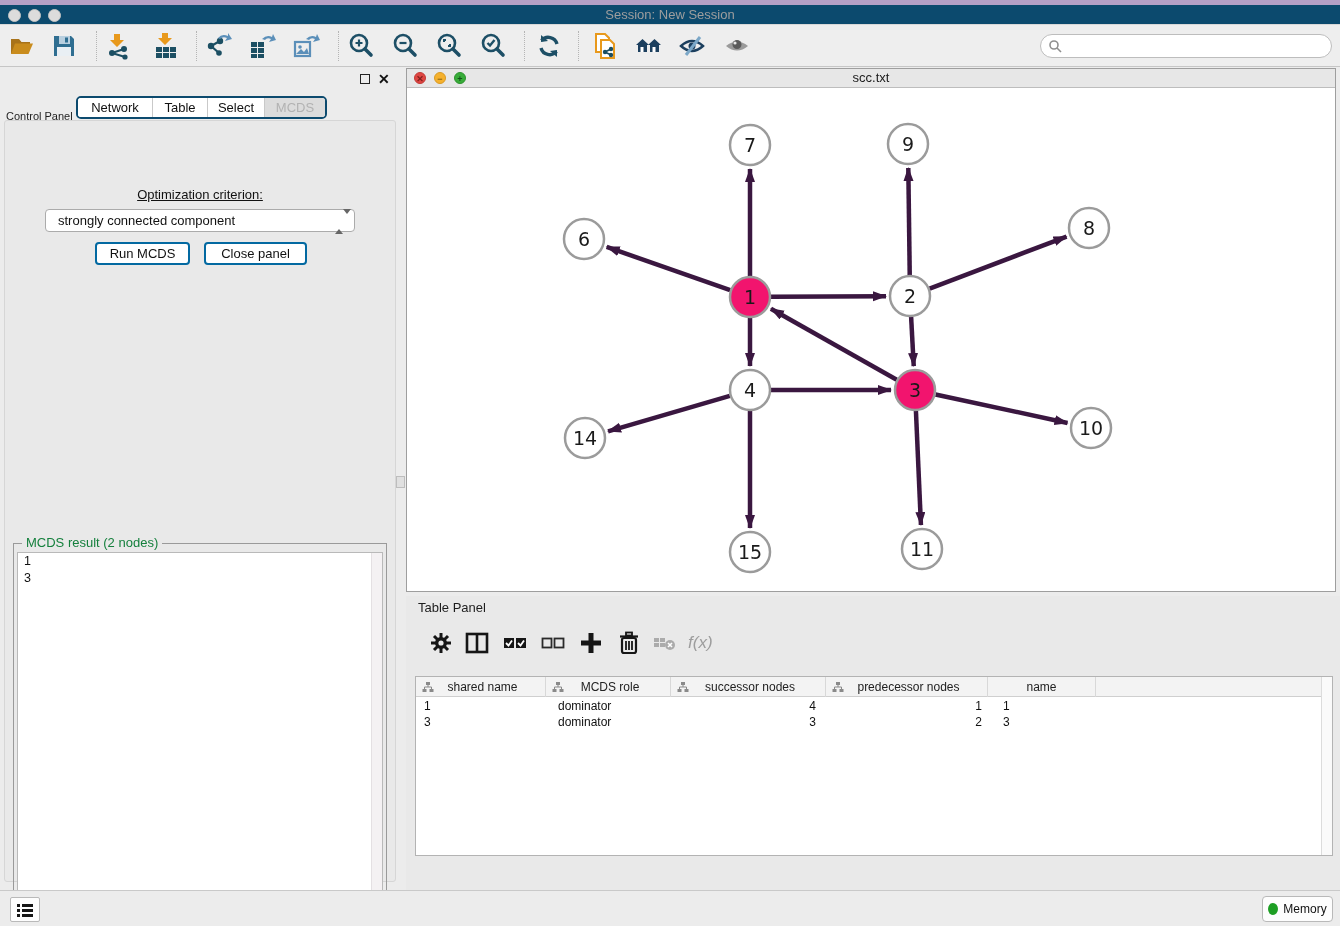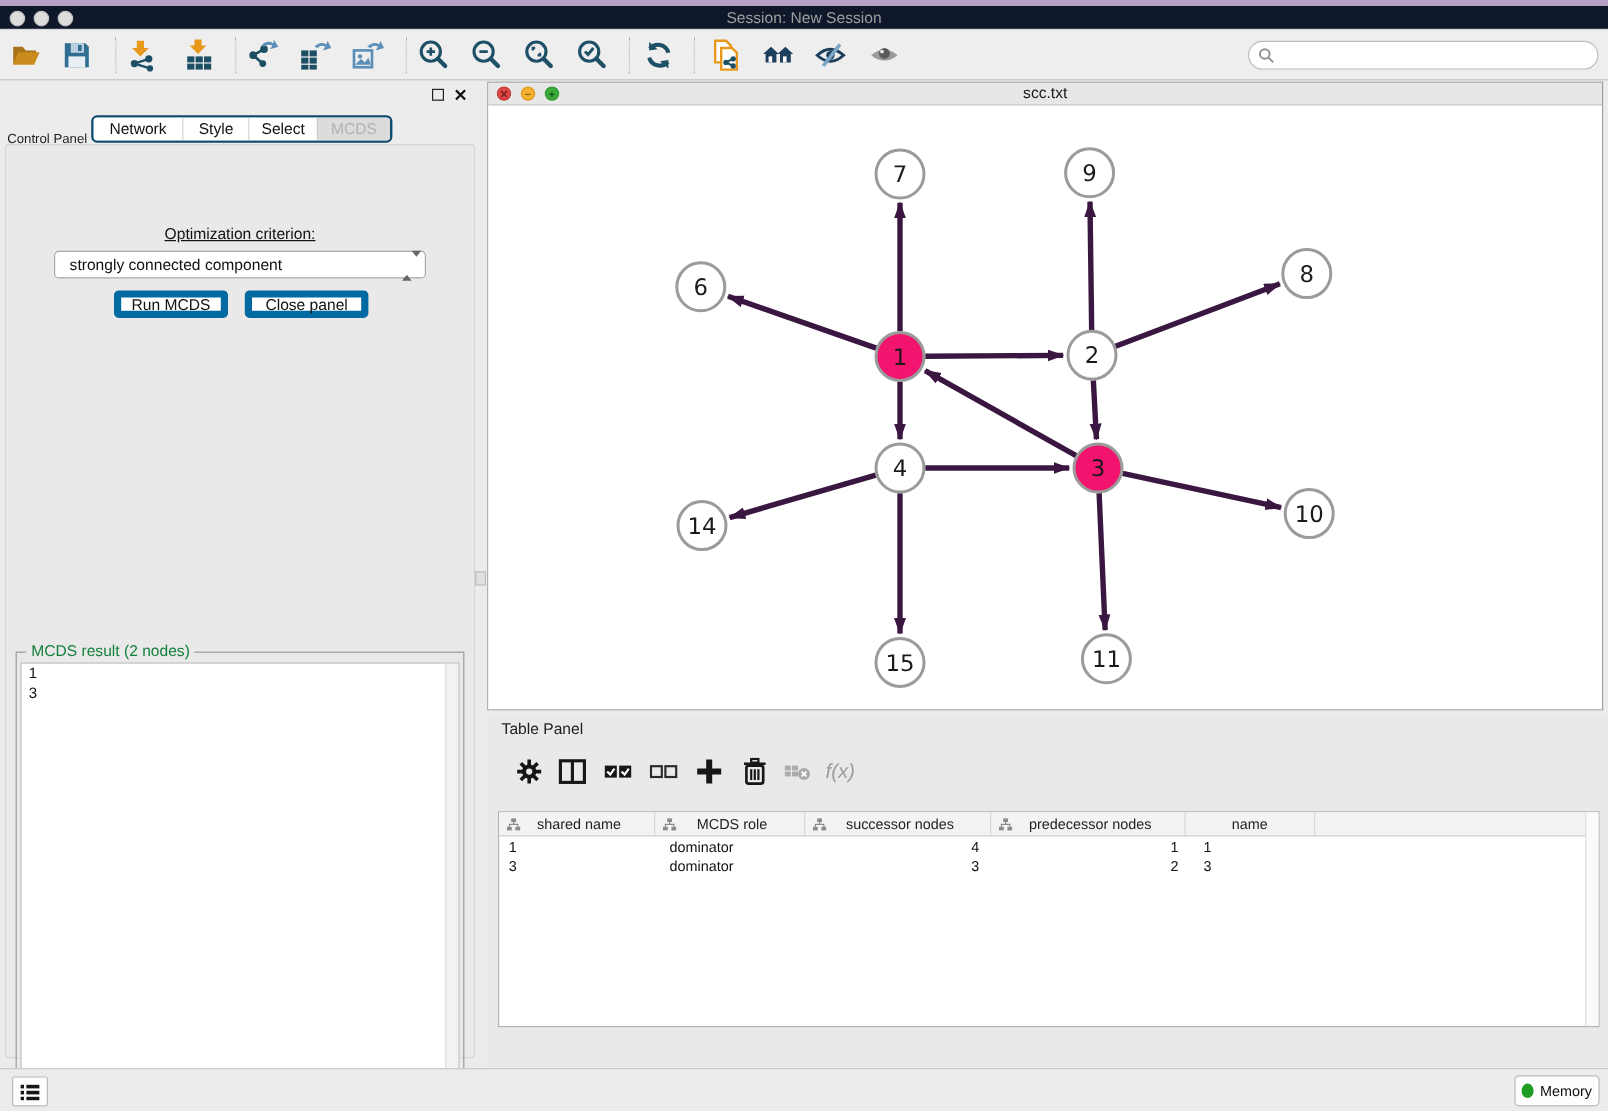--- a/index.html
+++ b/index.html
@@ -2,21 +2,21 @@
 <html><head>
 <meta charset="utf-8">
 <style>
   * { margin:0; padding:0; box-sizing:border-box; }
   html,body { width:1340px; height:926px; font-family:"Liberation Sans", sans-serif; background:#ececec; overflow:hidden; position:relative; }
 
   .abs { position:absolute; }
 
   
   #top-strip { left:0; top:0; width:1340px; height:5px; background:#b5a0c6; }
-  #titlebar { left:0; top:5px; width:1340px; height:20px; background:#0f172a; border-bottom:1px solid #d8d8d8; }
+  #titlebar { left:0; top:5px; width:1340px; height:20px; background:#0c4a6e; border-bottom:1px solid #d8d8d8; }
   .tl-dot { position:absolute; top:4px; width:13px; height:13px; border-radius:50%; background:#dcdcdc; border:1px solid #c3c3c3; }
   #win-title { width:100%; text-align:center; line-height:19px; font-size:13px; color:#9e9e9e; }
 
   #toolbar { left:0; top:25px; width:1340px; height:42px; background:#eeeeee; border-bottom:1px solid #c6c6c6; }
   .tb-icon { position:absolute; top:7px; width:28px; height:28px; cursor:pointer; }
   .tb-sep { position:absolute; top:6px; width:1px; height:30px; border-left:1px dotted #b5b5b5; }
   #search-box { position:absolute; left:1040px; top:9px; width:292px; height:24px; background:#fff; border:1px solid #bdbdbd; border-radius:12px; display:flex; align-items:center; padding-left:7px; }
   #search-input { border:none; outline:none; flex:1; font-size:12px; background:transparent; height:18px; }
 
   
@@ -30,21 +30,21 @@
   .seg-tab { font-size:13px; color:#111; background:#fff; border-right:1px solid #c9c9c9; display:flex; align-items:center; justify-content:center; cursor:pointer; }
   .seg-tab:last-child { border-right:none; }
   .seg-tab.active { background:#dcdcdc; color:#b2b2b2; }
 
   #cp-content { position:absolute; left:4px; top:52px; width:392px; height:762px; background:#e9e9e9; border:1px solid #d6d6d6; border-radius:3px; }
   #opt-label { position:absolute; left:0; top:66px; width:100%; text-align:center; font-size:13px; color:#111;text-decoration:underline; }
   #opt-select { position:absolute; left:40px; top:88px; width:310px; height:23px; background:#fff; border:1px solid #ababab; border-radius:4px; font-size:13px; color:#111; display:flex; align-items:center; padding-left:12px; cursor:pointer; }
   .stepper { position:absolute; right:8px; top:4px; width:11px; height:14px; }
   .stepper .up { width:0; height:0; border-left:4.5px solid transparent; border-right:4.5px solid transparent; border-bottom:5px solid #666; margin-bottom:3px; }
   .stepper .dn { width:0; height:0; border-left:4.5px solid transparent; border-right:4.5px solid transparent; border-top:5px solid #666; }
-  .cp-btn { position:absolute; top:121px; height:23px; background:#fff; border:6px solid #0369a1; border-radius:4px; font-size:13px; color:#111; display:flex; align-items:center; justify-content:center; cursor:pointer; }
+  .cp-btn { position:absolute; top:121px; height:23px; background:#fff; border:2px solid #0369a1; border-radius:4px; font-size:13px; color:#111; display:flex; align-items:center; justify-content:center; cursor:pointer; }
 
   #mcds-group { position:absolute; left:8px; top:422px; width:374px; height:382px; border:1px solid #9a9a9a; }
   #mcds-legend { position:absolute; left:8px; top:-9px; background:#e9e9e9; padding:0 4px; font-size:13px; color:#15803d; }
   #mcds-textarea { position:absolute; left:3px; top:8px; right:3px; bottom:3px; background:#fff; border:1px solid #b9b9b9; overflow:hidden; }
   #mcds-scroll { position:absolute; right:0; top:0; bottom:0; width:11px; background:#f4f1f3; border-left:1px solid #e4e0e3; }
   .mcds-line { font-size:12.5px; color:#111; line-height:17px; padding-left:6px; }
 
   
   #v-splitter { left:400px; top:68px; width:6px; height:818px; background:#ececec; }
   #v-grip { position:absolute; left:-4px; top:408px; width:9px; height:12px; background:#e0e0e0; border:1px solid #bdbdbd; }
@@ -260,21 +260,21 @@
 </div>
 
 <div id="control-panel" class="abs">
   <div id="cp-header">
     <span id="cp-title">Control Panel</span>
     <span class="float-ico" style="left:360px"></span>
     <span class="close-ico" style="left:378px">✕</span>
   </div>
   <div class="seg-tabs" style="left:76px; top:28px;">
     <span class="seg-tab" style="width:75px">Network</span>
-    <span class="seg-tab" style="width:55px">Style</span>
+    <span class="seg-tab" style="width:55px">Table</span>
     <span class="seg-tab" style="width:57px">Select</span>
     <span class="seg-tab active" style="width:60px">MCDS</span>
   </div>
   <div id="cp-content">
     <div id="opt-label">Optimization criterion:</div>
     <div id="opt-select">
       <span>strongly connected component</span>
       <span class="stepper"><span class="up"></span><span class="dn"></span></span>
     </div>
     <button class="cp-btn" style="left:90px; width:95px;">Run MCDS</button>

